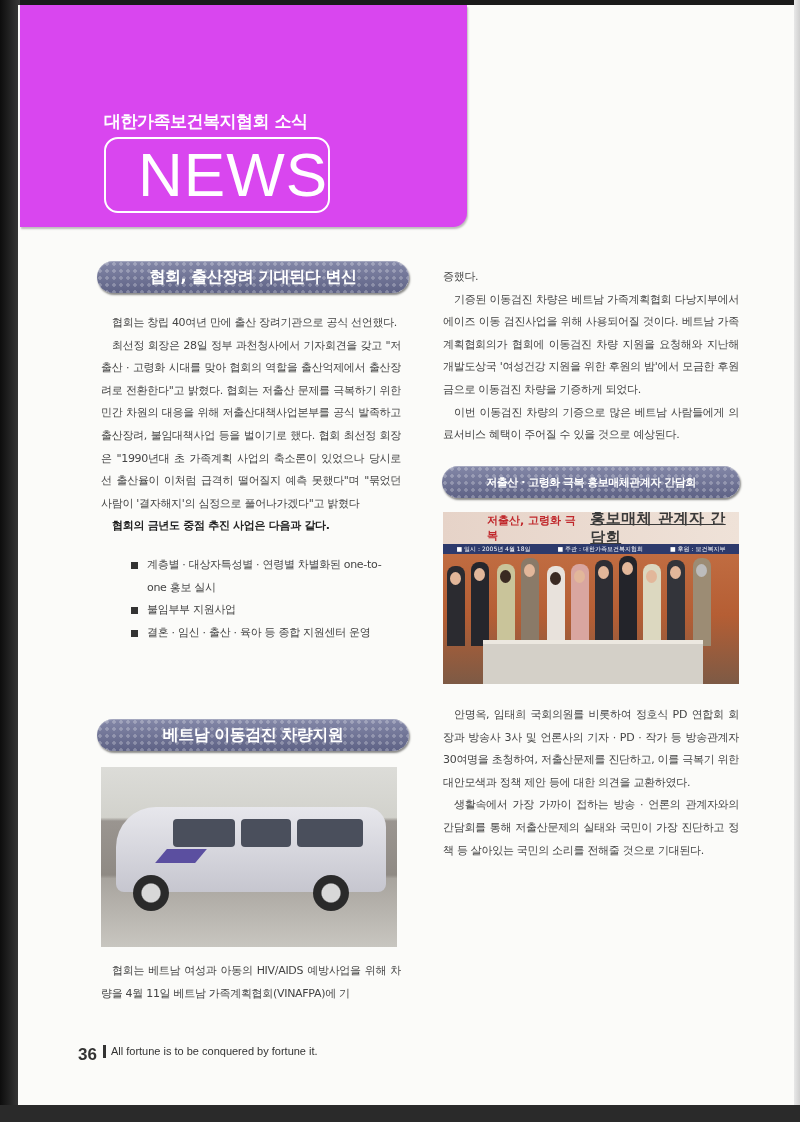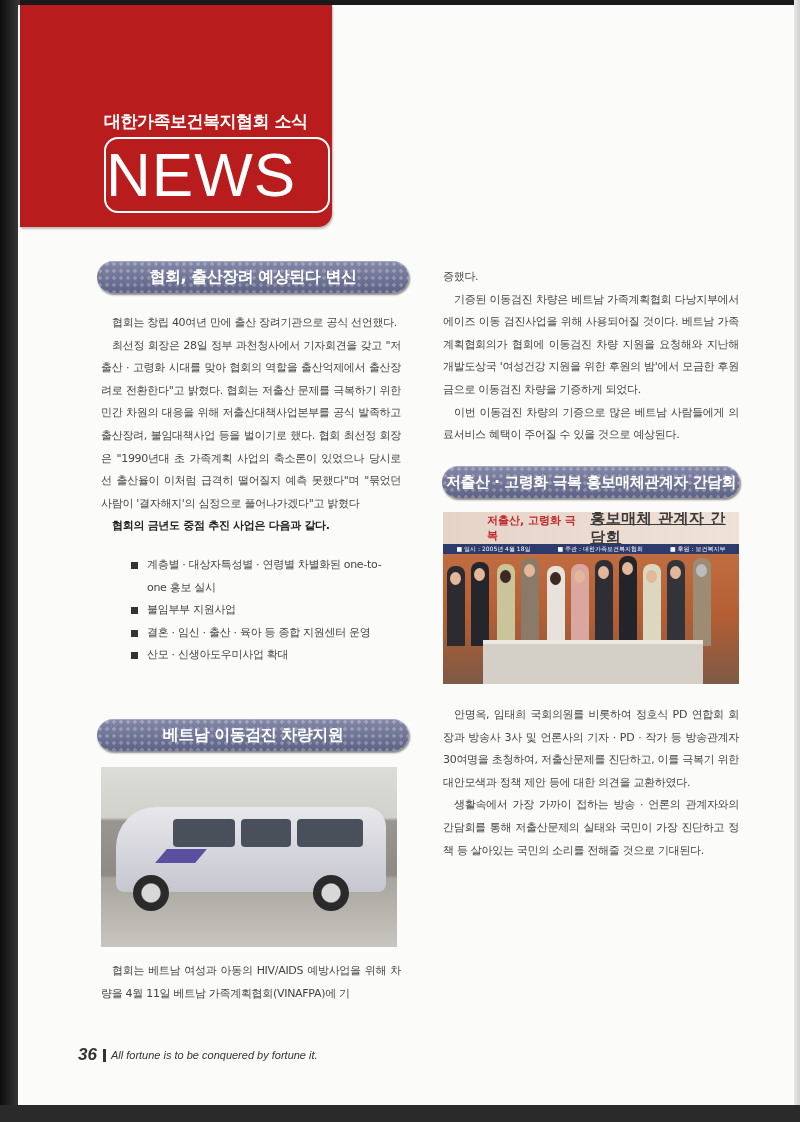--- a/index.html
+++ b/index.html
@@ -19,34 +19,34 @@
   .bottom-strip {
     position:absolute; left:0; top:1105px; width:800px; height:17px;
     background:#2a2a2a;
   }
   .right-edge {
     position:absolute; right:0; top:0; width:6px; height:1110px;
     background:linear-gradient(to right,#e8e8e8,#cfcfcf);
   }
 
   .masthead {
-    position:absolute; left:20px; top:5px; width:312px; height:222px;
-    background:#b91c1c;
+    position:absolute; left:20px; top:5px; width:447px; height:222px;
+    background:#d946ef;
     border-bottom-right-radius:14px;
     box-shadow:1px 2px 2px rgba(0,0,0,0.25);
   }
   .masthead-sub {
     position:absolute; left:100px; top:105px; width:240px;
     color:#ffffff; font-weight:bold; font-size:17px; letter-spacing:-0.5px;
     text-align:left;
   }
   .news-box {
     position:absolute; left:103px; top:132px; width:226px; height:76px;
     border:2px solid #ffffff; border-radius:14px; box-sizing:border-box;
-    display:flex; align-items:center; justify-content:flex-start;
+    display:flex; align-items:center; justify-content:flex-end;
   }
   .news-word {
     color:#ffffff; font-family:"Liberation Sans", sans-serif;
     font-size:62px; letter-spacing:1px; line-height:1;
   }
 
   .section-header {
     position:absolute; height:32px; border-radius:16px;
     background:
       radial-gradient(circle at 3px 3px, rgba(255,255,255,0.25) 1.5px, transparent 2px) 0 0/7px 7px,
@@ -102,51 +102,50 @@
   }
   .person { position:absolute; bottom:38px; width:18px; border-radius:8px 8px 0 0; }
   .head { position:absolute; width:11px; height:13px; border-radius:50%; background:#e2b79a; }
   .table {
     position:absolute; left:40px; bottom:0; width:220px; height:40px;
     background:#d4d0c8; border-top:4px solid #ece8e0;
   }
 
   .footer {
     position:absolute; left:78px; top:1045px; font-family:"Liberation Sans", sans-serif;
-    color:#333; font-size:11px; display:flex; align-items:center;font-style:italic;
+    color:#333; font-size:11px; display:flex; align-items:flex-start;
   }
   .footer .num { font-weight:bold; font-size:17px; color:#333; margin-right:6px; }
   .footer .bar { display:inline-block; width:3px; height:13px; background:#333; margin-right:5px; }
 </style>
 </head>
 <body>
 
 <div class="left-shadow"></div>
 <div class="page"></div>
 <div class="right-edge"></div>
 <div class="bottom-strip"></div>
 
 <div class="masthead">
   <div class="masthead-sub" style="left:84px;">대한가족보건복지협회 소식</div>
   <div class="news-box" style="left:84px;">
     <span class="news-word">NEWS</span>
   </div>
 </div>
 
-<div class="section-header" style="left:97px; top:261px; width:312px;">협회, 출산장려 예상된다 변신</div>
+<div class="section-header" style="left:97px; top:261px; width:312px;">협회, 출산장려 기대된다 변신</div>
 
 <div class="col" style="left:101px; top:312px; width:300px;">
   <p class="indent">협회는 창립 40여년 만에 출산 장려기관으로 공식 선언했다.</p>
   <p class="indent">최선정 회장은 28일 정부 과천청사에서 기자회견을 갖고 "저출산 · 고령화 시대를 맞아 협회의 역할을 출산억제에서 출산장려로 전환한다"고 밝혔다. 협회는 저출산 문제를 극복하기 위한 민간 차원의 대응을 위해 저출산대책사업본부를 공식 발족하고 출산장려, 불임대책사업 등을 벌이기로 했다. 협회 최선정 회장은 "1990년대 초 가족계획 사업의 축소론이 있었으나 당시로선 출산율이 이처럼 급격히 떨어질지 예측 못했다"며 "묶었던 사람이 '결자해지'의 심정으로 풀어나가겠다"고 밝혔다</p>
   <p class="bold">협회의 금년도 중점 추진 사업은 다음과 같다.</p>
   <ul class="bullets">
     <li>계층별 · 대상자특성별 · 연령별 차별화된 one-to-one 홍보 실시</li>
     <li>불임부부 지원사업</li>
     <li>결혼 · 임신 · 출산 · 육아 등 종합 지원센터 운영</li>
-    <li>산모 · 신생아도우미사업 확대</li>
   </ul>
 </div>
 
 <div class="section-header" style="left:97px; top:719px; width:312px;">베트남 이동검진 차량지원</div>
 
 <div class="photo-van">
   <div class="van-body"></div>
   <div class="van-window" style="left:72px; width:62px;"></div>
   <div class="van-window" style="left:140px; width:50px;"></div>
   <div class="van-window" style="left:196px; width:66px;"></div>
@@ -158,21 +157,21 @@
 <div class="col" style="left:101px; top:960px; width:300px;">
   <p class="indent">협회는 베트남 여성과 아동의 HIV/AIDS 예방사업을 위해 차량을 4월 11일 베트남 가족계획협회(VINAFPA)에 기</p>
 </div>
 
 <div class="col" style="left:443px; top:266px; width:296px;">
   <p>증했다.</p>
   <p class="indent">기증된 이동검진 차량은 베트남 가족계획협회 다낭지부에서 에이즈 이동 검진사업을 위해 사용되어질 것이다. 베트남 가족계획협회의가 협회에 이동검진 차량 지원을 요청해와 지난해 개발도상국 '여성건강 지원을 위한 후원의 밤'에서 모금한 후원금으로 이동검진 차량을 기증하게 되었다.</p>
   <p class="indent">이번 이동검진 차량의 기증으로 많은 베트남 사람들에게 의료서비스 혜택이 주어질 수 있을 것으로 예상된다.</p>
 </div>
 
-<div class="section-header" style="left:442px; top:466px; width:298px; font-size:15px;">저출산 · 고령화 극복 홍보매체관계자 간담회</div>
+<div class="section-header" style="left:442px; top:466px; width:298px; font-size:11px;">저출산 · 고령화 극복 홍보매체관계자 간담회</div>
 
 <div class="photo-meeting">
   <div class="banner-top">
     <span class="banner-red">저출산, 고령화 극복</span>
     <span class="banner-dark">홍보매체 관계자 간담회</span>
   </div>
   <div class="banner-strip">
     <span>■ 일시 : 2005년 4월 18일</span>
     <span>■ 주관 : 대한가족보건복지협회</span>
     <span>■ 후원 : 보건복지부</span>

